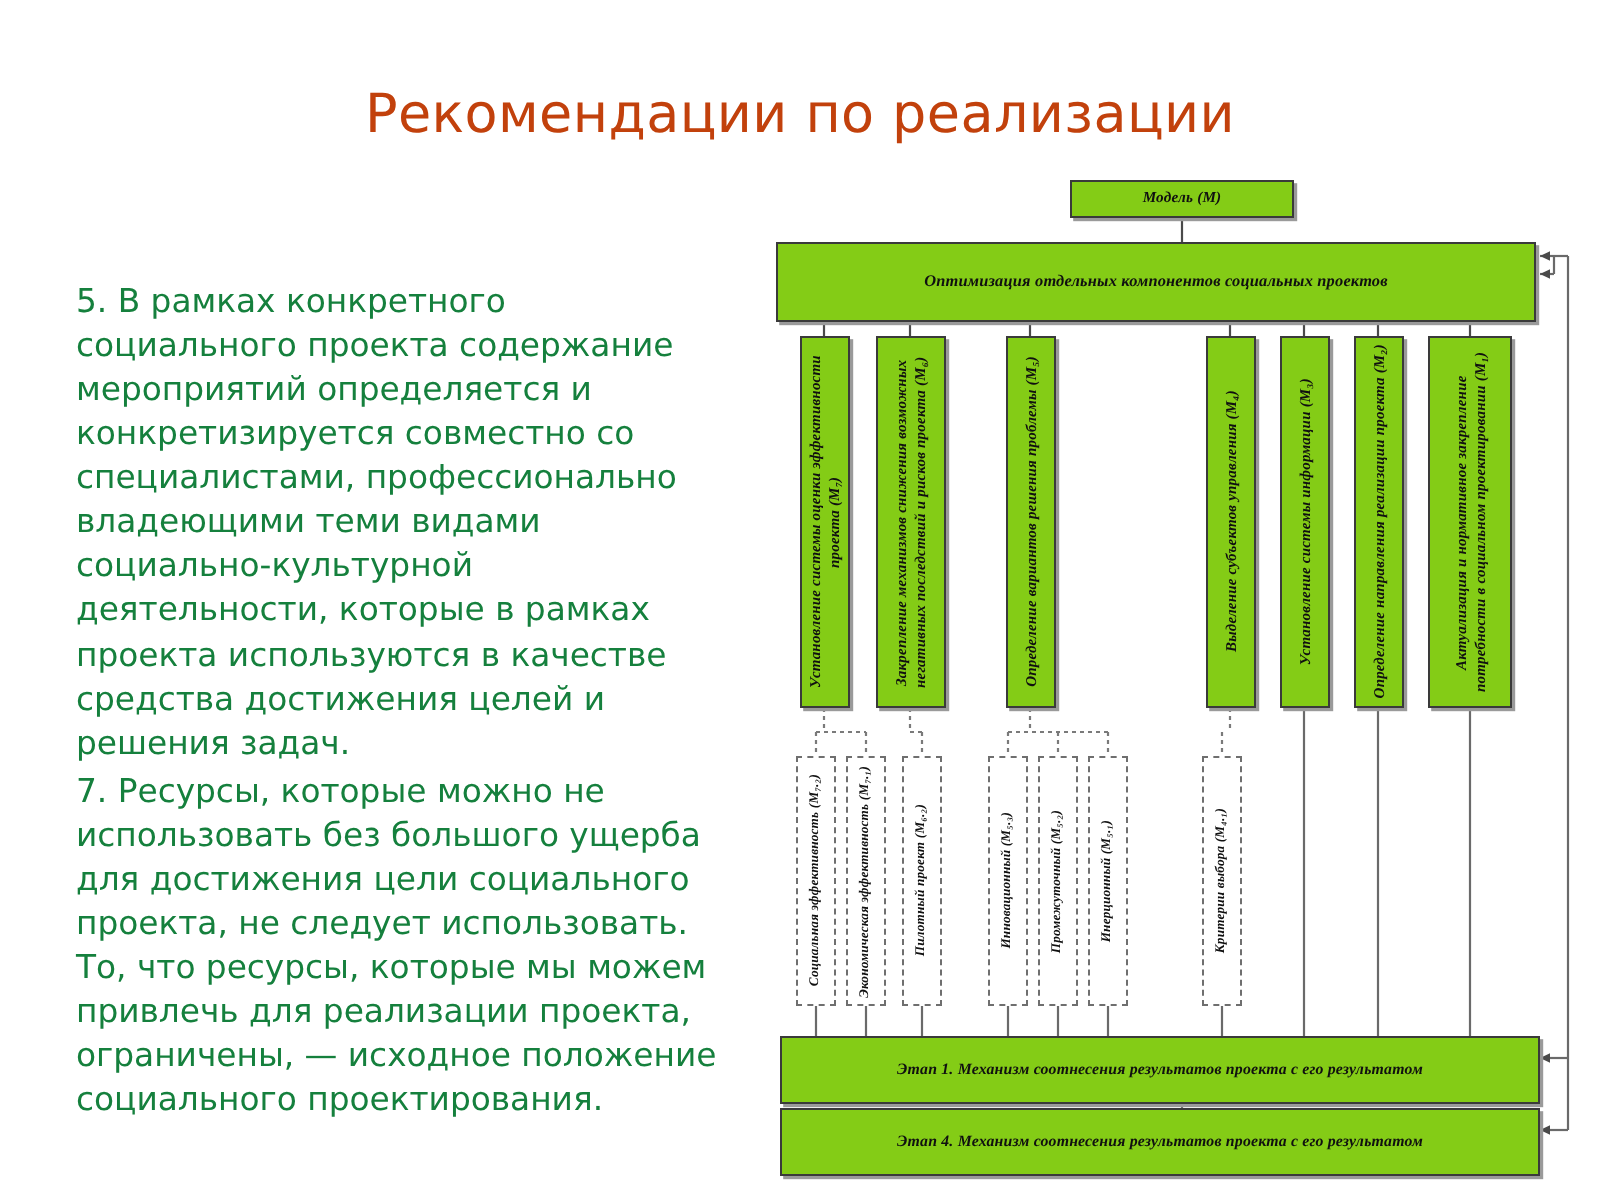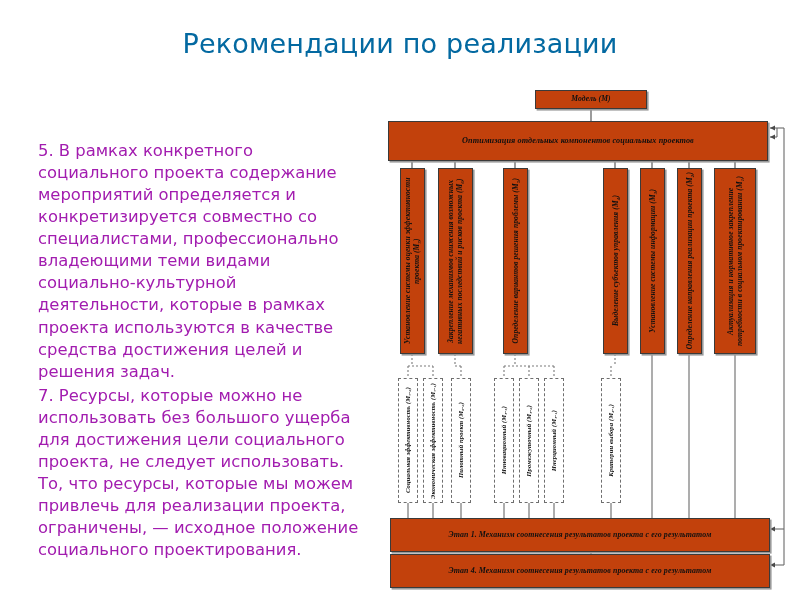--- a/index.html
+++ b/index.html
@@ -14,41 +14,41 @@
     font-family: "Liberation Sans", sans-serif;
     color: #000000;
     overflow: hidden;
     position: relative;
   }
 
   
   #slide-title {
     position: absolute;
     left: 0;
-    top: 28px;
+    top: 42px;
     width: 800px;
     text-align: center;
     font-size: 27px;
     font-weight: 400;
     letter-spacing: 0.2px;
-    color: #0369a1;
+    color: #c2410c;
     font-family: "DejaVu Sans", sans-serif;
   }
 
   
   #body-text {
     position: absolute;
     left: 38px;
     top: 140px;
     width: 335px;
   }
   .para {
     font-size: 16.4px;
     line-height: 1.345;
-    color: #a21caf;
+    color: #15803d;
     margin: 0 12px 2px 0;
     font-family: "DejaVu Sans", sans-serif;
     text-align: left;
   }
 
   
   #diagram {
     position: absolute;
     left: 388px;
     top: 88px;
@@ -62,21 +62,21 @@
     width: 404px;
     height: 490px;
     pointer-events: none;
   }
 
   
   .bx {
     position: absolute;
     box-sizing: border-box;
     border: 1.3px solid #3a3a3a;
-    background: #c2410c;
+    background: #84cc16;
     display: flex;
     align-items: center;
     justify-content: center;
     overflow: hidden;
   }
   .bx.shadowed {
     box-shadow: 1.6px 1.6px 0 0 #9a9a9a;
   }
   .bx-label {
     font-family: "Liberation Serif", serif;

